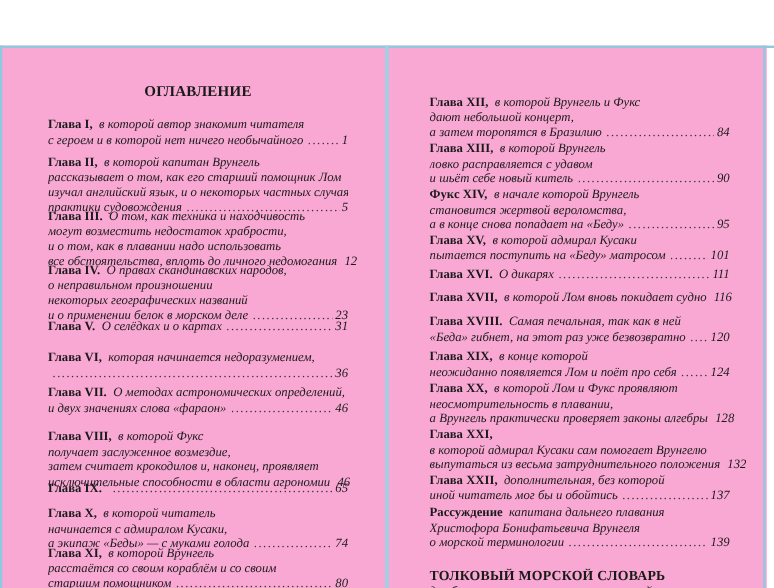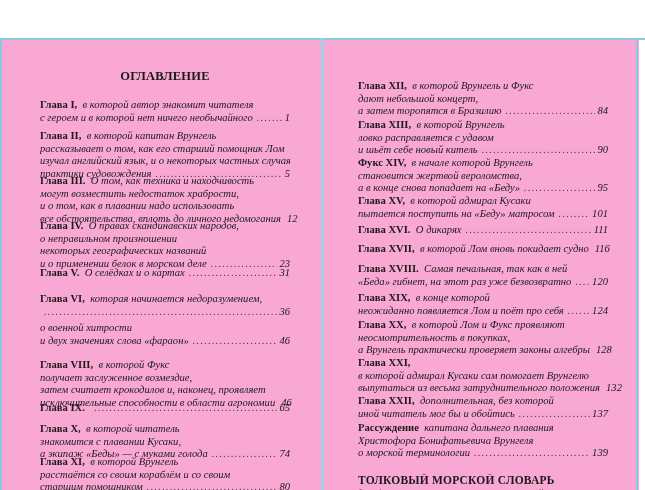--- a/index.html
+++ b/index.html
@@ -108,21 +108,21 @@
 
     <div class="entry" style="top:255px">
       <span class="line"><span class="head">Глава VI,</span>&nbsp; <span class="desc">которая начинается недоразумением,</span></span>
       <span class="lastline">
           <span class="dots"></span>
           <span class="pg">36</span>
         </span>
     </div>
 
     <div class="entry" style="top:284px">
-      <span class="line desc">о военной хитрости</span>
+      <span class="line"><span class="head">Глава VII.</span>&nbsp; <span class="desc">О методах астрономических определений,</span></span>
       <span class="lastline">
           <span class="txt">и двух значениях слова «фараон»</span>
           <span class="dots"></span>
           <span class="pg">46</span>
         </span>
     </div>
 
     <div class="entry" style="top:321px">
       <span class="line"><span class="head">Глава VIII,</span>&nbsp; <span class="desc">в которой Фукс</span></span>
       <span class="line desc">получает заслуженное возмездие,</span>
@@ -133,21 +133,21 @@
           <span class="pg">46</span>
         </span>
     </div>
 
     <div class="entry" style="top:364px">
       <span class="lastline"><span class="head">Глава IX.</span>&nbsp;&nbsp;<span class="dots"></span><span class="pg">65</span></span>
     </div>
 
     <div class="entry" style="top:385px">
       <span class="line"><span class="head">Глава X,</span>&nbsp; <span class="desc">в которой читатель</span></span>
-      <span class="line desc">знакомится с плавании Кусаки,</span>
+      <span class="line desc">начинается с адмиралом Кусаки,</span>
       <span class="lastline">
           <span class="txt">а экипаж «Беды» — с муками голода</span>
           <span class="dots"></span>
           <span class="pg">74</span>
         </span>
     </div>
 
     <div class="entry" style="top:418px">
       <span class="line"><span class="head">Глава XI,</span>&nbsp; <span class="desc">в которой Врунгель</span></span>
       <span class="line desc">расстаётся со своим кораблём и со своим</span>
@@ -221,21 +221,21 @@
       <span class="line"><span class="head">Глава XIX,</span>&nbsp; <span class="desc">в конце которой</span></span>
       <span class="lastline">
           <span class="txt">неожиданно появляется Лом и поёт про себя</span>
           <span class="dots"></span>
           <span class="pg">124</span>
         </span>
     </div>
 
     <div class="entry" style="top:281px">
       <span class="line"><span class="head">Глава XX,</span>&nbsp; <span class="desc">в которой Лом и Фукс проявляют</span></span>
-      <span class="line desc">неосмотрительность в покупках,</span>
+      <span class="line desc">неосмотрительность в плавании,</span>
       <span class="lastline">
           <span class="txt">а Врунгель практически проверяет законы алгебры</span>
           <span class="dots"></span>
           <span class="pg">128</span>
         </span>
     </div>
 
     <div class="entry" style="top:319px">
       <span class="line"><span class="head">Глава XXI,</span></span>
       <span class="line desc">в которой адмирал Кусаки сам помогает Врунгелю</span>

